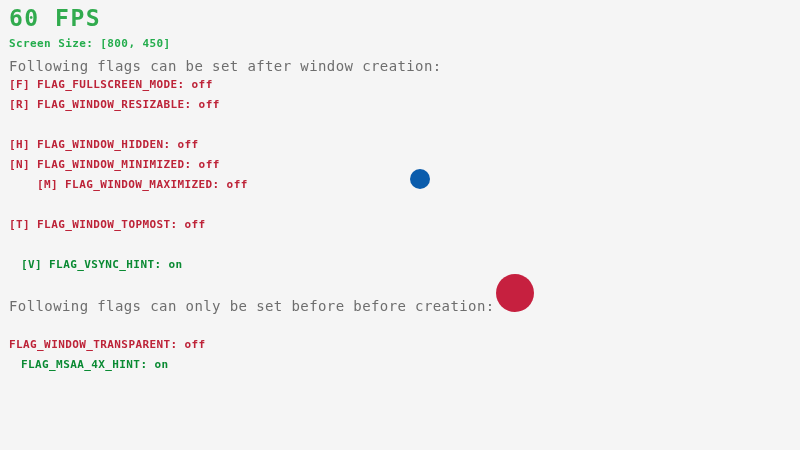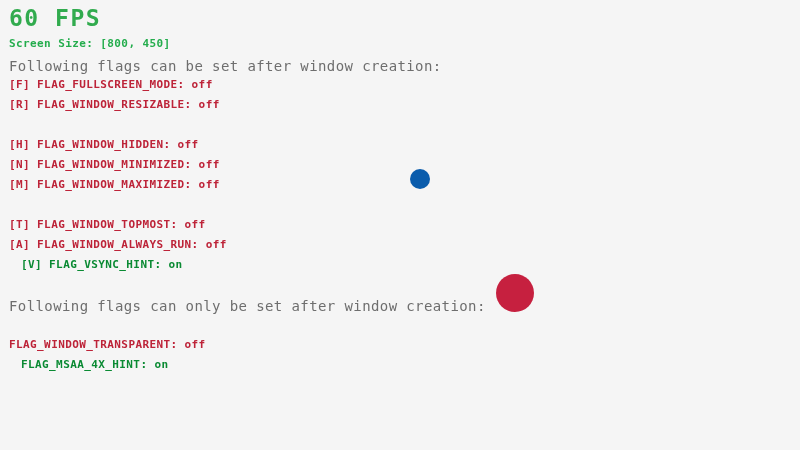--- a/index.html
+++ b/index.html
@@ -94,30 +94,29 @@
 
   <div class="txt flag-line flag-off" style="top: 79px; color: rgb(189, 35, 56);">[F] FLAG_FULLSCREEN_MODE: off</div>
 
   <div class="txt flag-line flag-off" style="top: 99px; color: rgb(189, 35, 56);">[R] FLAG_WINDOW_RESIZABLE: off</div>
 
 
   <div class="txt flag-line flag-off" style="top: 139px; color: rgb(189, 35, 56);">[H] FLAG_WINDOW_HIDDEN: off</div>
 
   <div class="txt flag-line flag-off" style="top: 159px; color: rgb(189, 35, 56);">[N] FLAG_WINDOW_MINIMIZED: off</div>
 
-  <div class="txt flag-line flag-off" style="top: 179px; color: rgb(189, 35, 56);">[M] FLAG_WINDOW_MAXIMIZED: off</div>
+  <div class="txt flag-line flag-off" style="top: 179px; color: rgb(189, 35, 56); margin-left: 28px;">[M] FLAG_WINDOW_MAXIMIZED: off</div>
 
 
   <div class="txt flag-line flag-off" style="top: 219px; color: rgb(189, 35, 56);">[T] FLAG_WINDOW_TOPMOST: off</div>
 
-  <div class="txt flag-line flag-off" style="top: 239px; color: rgb(189, 35, 56);">[A] FLAG_WINDOW_ALWAYS_RUN: off</div>
 
   <div class="txt flag-line flag-on" style="top: 259px; color: rgb(10, 138, 51);">[V] FLAG_VSYNC_HINT: on</div>
 
-  <div class="txt section-note" id="note-before" style="color: rgb(110, 110, 110);">Following flags can only be set after window creation:</div>
+  <div class="txt section-note" id="note-before" style="color: rgb(110, 110, 110);">Following flags can only be set before before creation:</div>
 
 
   <div class="txt flag-line flag-off" style="top: 339px; color: rgb(189, 35, 56);">FLAG_WINDOW_TRANSPARENT: off</div>
 
   <div class="txt flag-line flag-on" style="top: 359px; color: rgb(10, 138, 51);">FLAG_MSAA_4X_HINT: on</div>
 
   <div class="ball" id="ball-blue" style="background: rgb(10, 92, 172); width: 20px; height: 20px; left: 410px; top: 169px;"></div>
 
   <div class="ball" id="ball-red" style="background: rgb(198, 32, 63); width: 38px; height: 38px; left: 496px; top: 274px;"></div>
 

